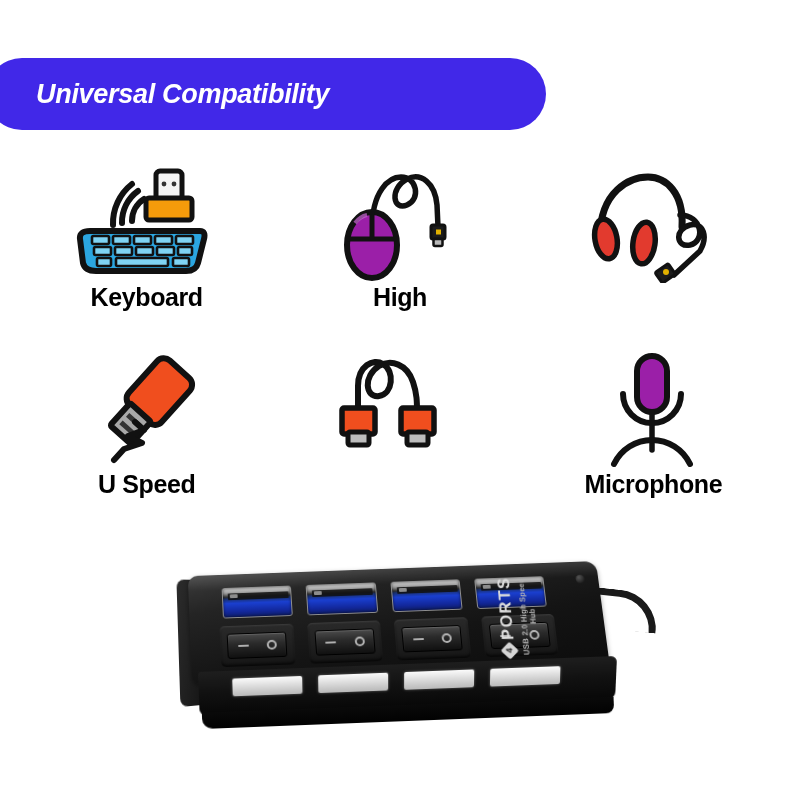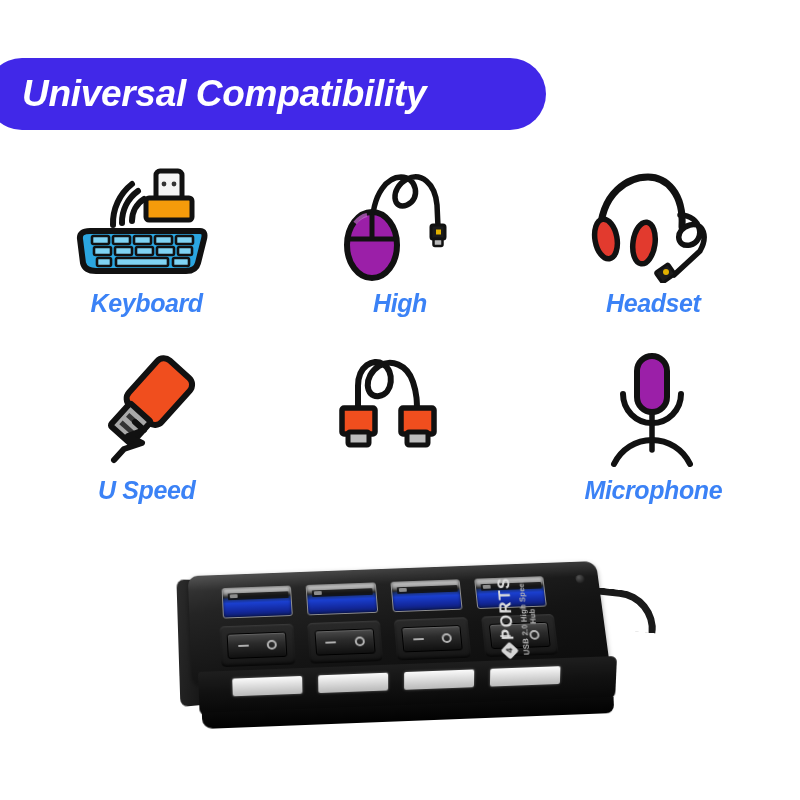--- a/index.html
+++ b/index.html
@@ -14,46 +14,44 @@
   
   #banner {
     position: absolute;
     left: -14px; top: 58px;
     width: 560px; height: 72px;
     background: #4128e8;
     border-radius: 36px;
     display: flex; align-items: center;
   }
   #banner-text {
-    margin-left: 36px;
+    margin-left: 50px;
     color: #ffffff;
-    font-size: 37px;
+    font-size: 27px;
     font-weight: bold;
     font-style: italic;
     letter-spacing: -0.3px;
     white-space: nowrap;
   }
 
   
   #grid {
     position: absolute;
     left: 20px; top: 165px;
     width: 760px; height: 370px;
     display: grid;
     grid-template-columns: repeat(3, 1fr);
     grid-template-rows: repeat(2, 1fr);
   }
   .cell { position: relative; display: flex; flex-direction: column; align-items: center; }
   .art { height: 120px; display: flex; align-items: center; justify-content: center; }
   .cap {
-    margin-top: 6px;
     font-size: 25px;
     font-weight: bold;
-    font-style: italic;
-    color: #3b82f6;
+    color: #000000;
     white-space: nowrap;
     letter-spacing: -0.4px;
   }
   .r1 .art { height: 118px; }
   .r2 .art { height: 120px; }
 
   
   #hub-wrap { position: absolute; left: 170px; top: 560px; width: 500px; height: 200px; }
 
   
@@ -267,21 +265,20 @@
 
           <ellipse cx="28" cy="74" rx="11" ry="20" fill="#e23a2e" stroke="#111" stroke-width="5.5" transform="rotate(-10 28 74)"></ellipse>
           <ellipse cx="66" cy="78" rx="11" ry="21" fill="#e23a2e" stroke="#111" stroke-width="5.5" transform="rotate(8 66 78)"></ellipse>
 
           <path d="M102 50 C124 50 128 76 112 80 C98 83 96 64 112 60 C126 57 130 72 122 86 L96 110" fill="none" stroke="#111" stroke-width="5.5" stroke-linecap="round"></path>
 
           <rect x="79" y="102" width="16" height="13" rx="2" fill="#1c1c1c" stroke="#111" stroke-width="3" transform="rotate(-35 87 108)"></rect>
           <circle cx="88" cy="107" r="3" fill="#e2b100"></circle>
         </svg>
       </div>
-      <div class="cap">Headset</div>
     </div>
 
     <div class="cell r2">
       <div class="art">
         <svg width="150" height="120" viewBox="0 0 150 120">
           <g transform="rotate(42 78 52)">
 
             <rect x="56" y="8" width="44" height="60" rx="9" fill="#f04e1e" stroke="#111" stroke-width="6"></rect>
 
             <rect x="64" y="66" width="28" height="30" rx="2" fill="#a8a8a8" stroke="#111" stroke-width="6"></rect>

